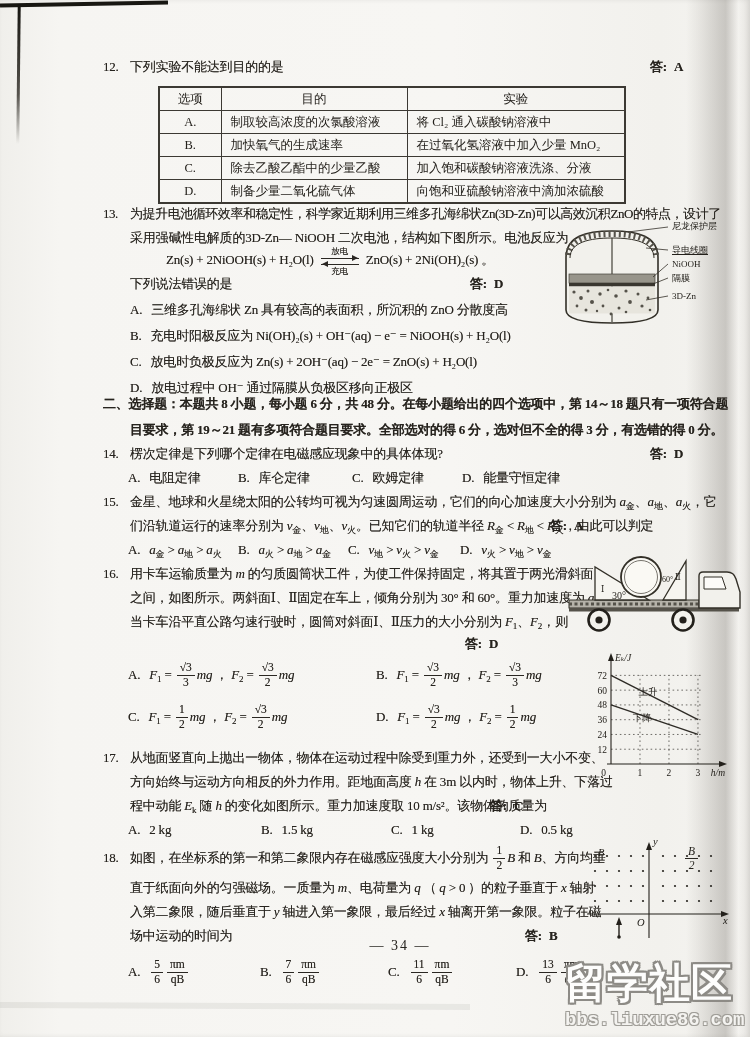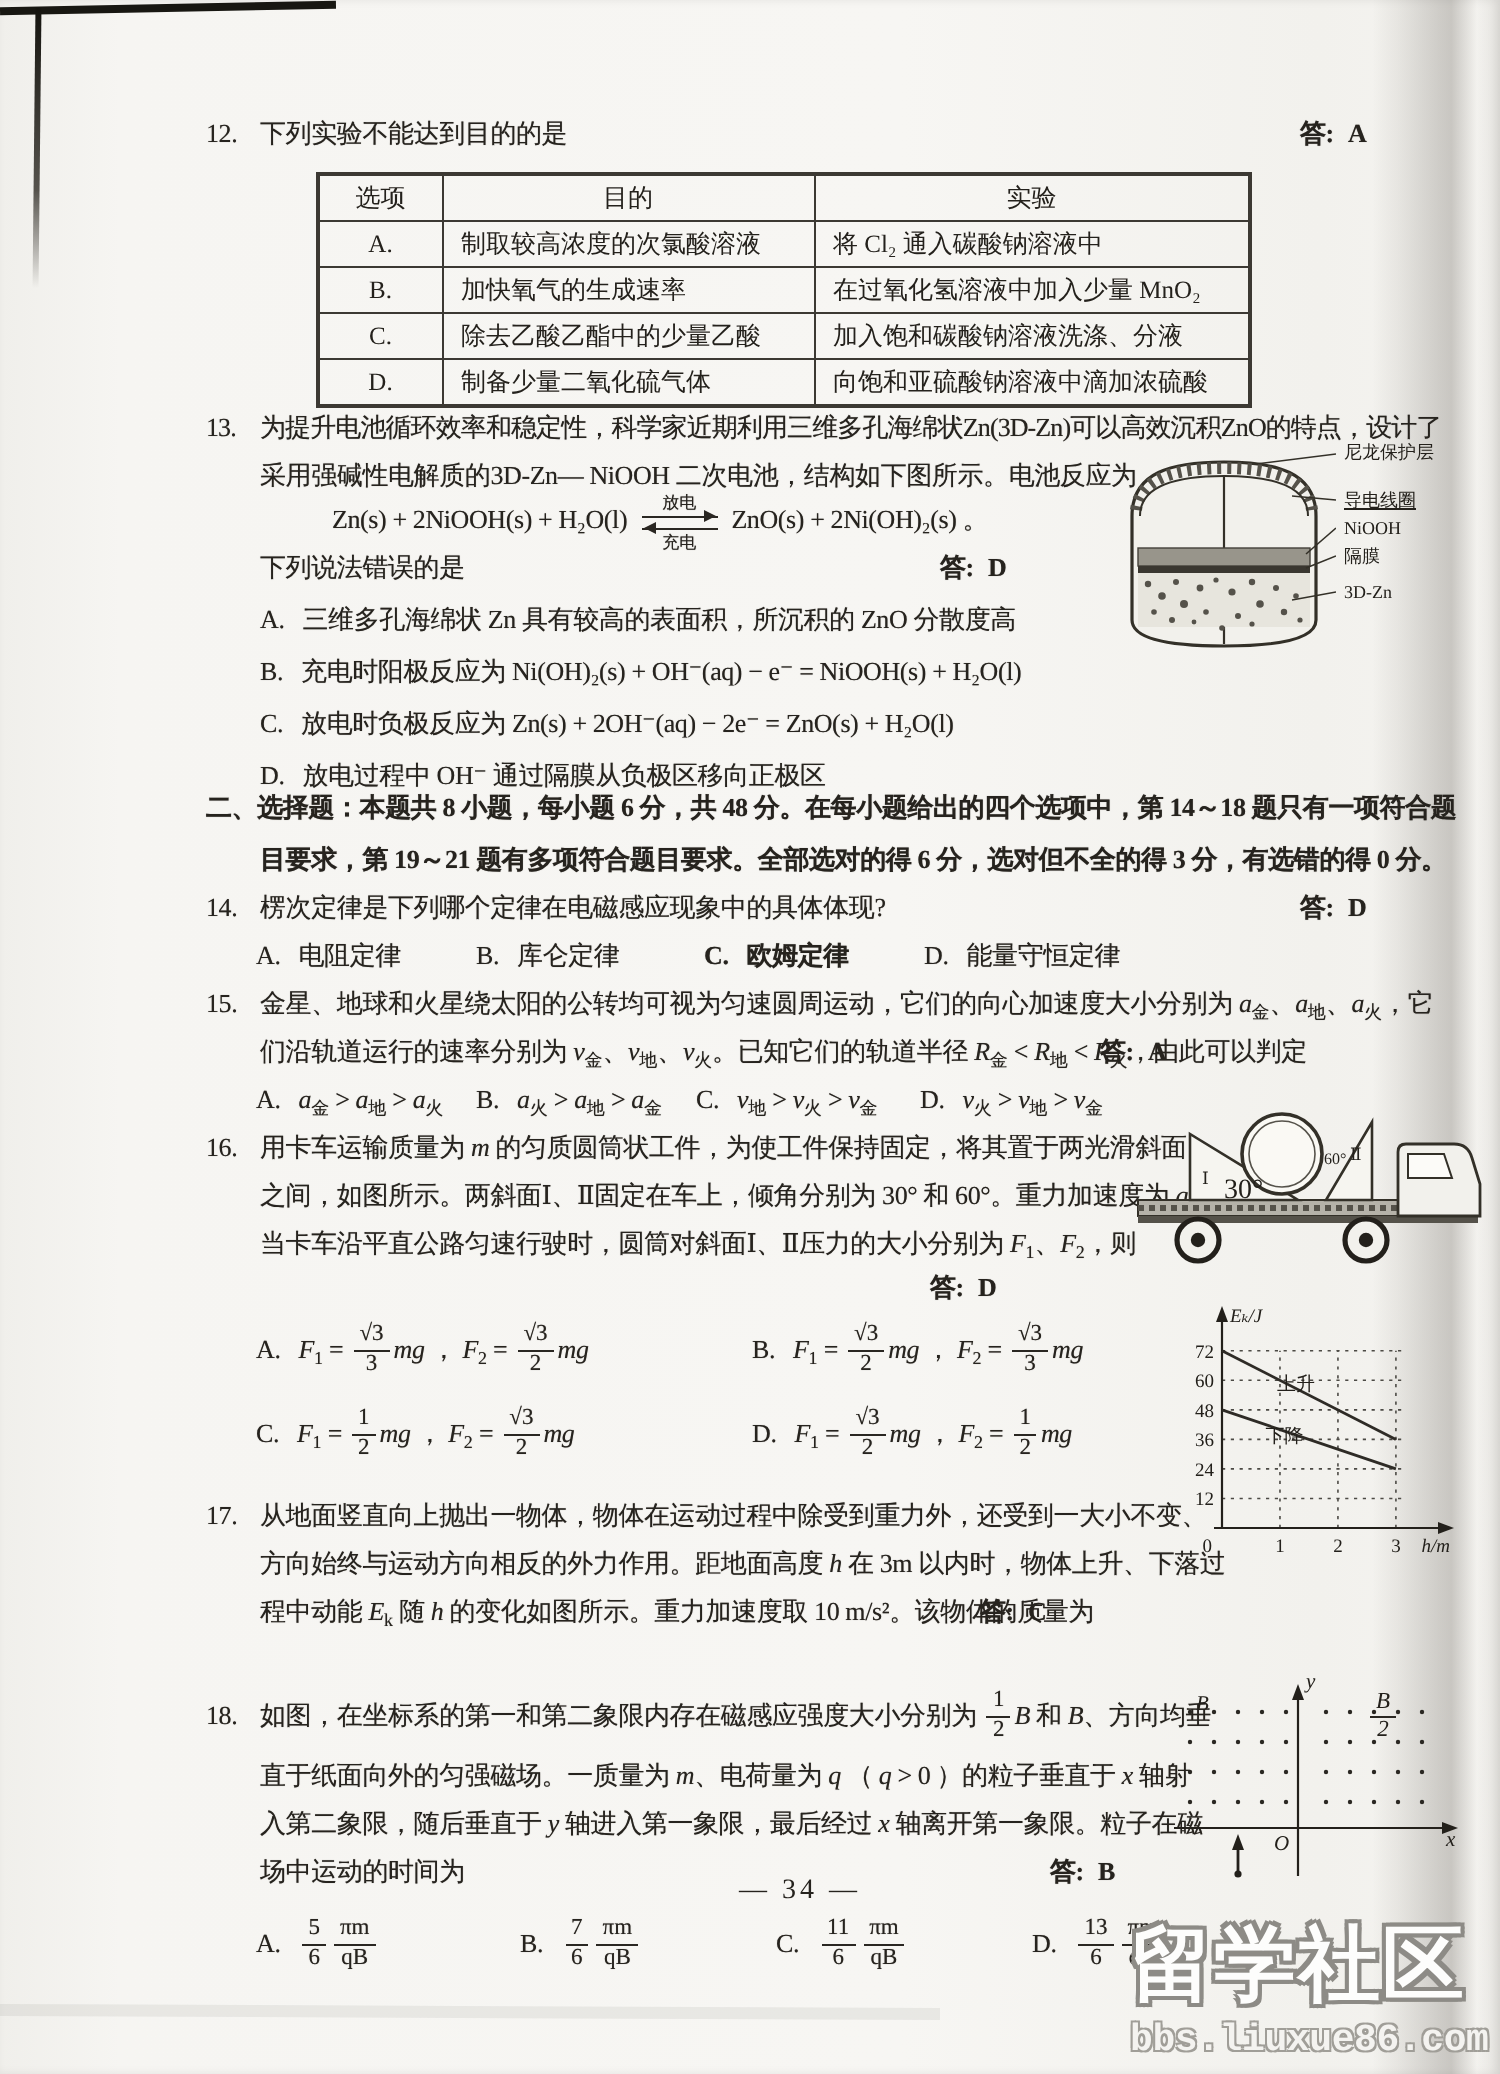--- a/index.html
+++ b/index.html
@@ -182,21 +182,21 @@
   <div class="ln bold" style="left:103px;top:392px;">二、选择题：本题共 8 小题，每小题 6 分，共 48 分。在每小题给出的四个选项中，第 14～18 题只有一项符合题</div>
   <div class="ln bold" style="left:130px;top:418px;">目要求，第 19～21 题有多项符合题目要求。全部选对的得 6 分，选对但不全的得 3 分，有选错的得 0 分。</div>
 
   <div class="ln" style="left:103px;top:442px;">
     <span class="num">14.</span><span>楞次定律是下列哪个定律在电磁感应现象中的具体体现?</span>
     <span class="ans" style="left:547px;"><span>答:</span><span class="ansv">D</span></span>
   </div>
   <div class="ln" style="left:128px;top:466px;width:560px;">
     <span class="opt" style="left:0;"><span class="olab">A.</span><span>电阻定律</span></span>
     <span class="opt" style="left:110px;"><span class="olab">B.</span><span>库仑定律</span></span>
-    <span class="opt" style="left:224px;font-weight:bold;"><span class="olab">C.</span><span>欧姆定律</span></span>
+    <span class="opt" style="left:224px;"><span class="olab">C.</span><span>欧姆定律</span></span>
     <span class="opt" style="left:334px;"><span class="olab">D.</span><span>能量守恒定律</span></span>
   </div>
 
   <div class="ln" style="left:103px;top:490px;">
     <span class="num">15.</span><span>金星、地球和火星绕太阳的公转均可视为匀速圆周运动，它们的向心加速度大小分别为 <i>a</i><sub>金</sub>、<i>a</i><sub>地</sub>、<i>a</i><sub>火</sub>，它</span>
   </div>
   <div class="ln" style="left:130px;top:514px;">
     <span>们沿轨道运行的速率分别为 <i>v</i><sub>金</sub>、<i>v</i><sub>地</sub>、<i>v</i><sub>火</sub>。已知它们的轨道半径 <i>R</i><sub>金</sub> &lt; <i>R</i><sub>地</sub> &lt; <i>R</i><sub>火</sub>，由此可以判定</span>
     <span class="ans" style="left:420px;"><span>答:</span><span class="ansv">A</span></span>
   </div>
@@ -258,21 +258,21 @@
       <circle cx="34" cy="74" r="10.5" fill="#f2f1ec" stroke="#23201b" stroke-width="2.6"></circle>
       <circle cx="34" cy="74" r="3.6" fill="#23201b"></circle>
       <circle cx="118" cy="74" r="10.5" fill="#f2f1ec" stroke="#23201b" stroke-width="2.6"></circle>
       <circle cx="118" cy="74" r="3.6" fill="#23201b"></circle>
       <polygon points="30,54 84,54 30,21" fill="#f6f5f0" stroke="#333028" stroke-width="1.3"></polygon>
       <polygon points="121,54 121,15 98,54" fill="#f6f5f0" stroke="#333028" stroke-width="1.3"></polygon>
       <circle cx="76" cy="31" r="20" fill="#faf9f4" stroke="#333028" stroke-width="1.8"></circle>
       <circle cx="76" cy="31" r="16.5" fill="none" stroke="#55524a" stroke-width=".8"></circle>
     </svg>
     <span class="dlabel" style="left:36px;top:38px;font-size:8.5px;">Ⅰ</span>
-    <span class="dlabel" style="left:47px;top:45px;font-size:14px;">30°</span>
+    <span class="dlabel" style="left:47px;top:45px;font-size:10px;">30°</span>
     <span class="dlabel" style="left:110px;top:26px;font-size:8.5px;">Ⅱ</span>
     <span class="dlabel" style="left:97px;top:29px;font-size:8px;">60°</span>
   </div>
 
   <div class="diag" style="left:581px;top:650px;width:160px;height:138px;">
     <svg id="ek-svg" width="156" height="134" viewBox="0 0 156 134">
         <line x1="30" y1="99.23076923076923" x2="121.30434782608695" y2="99.23076923076923" class="grid"></line>
         <line x1="30" y1="84.46153846153845" x2="121.30434782608695" y2="84.46153846153845" class="grid"></line>
         <line x1="30" y1="69.6923076923077" x2="121.30434782608695" y2="69.6923076923077" class="grid"></line>
         <line x1="30" y1="54.92307692307692" x2="121.30434782608695" y2="54.92307692307692" class="grid"></line>
@@ -304,20 +304,26 @@
       </svg>
   </div>
 
   <div class="ln" style="left:103px;top:746px;">
     <span class="num">17.</span><span>从地面竖直向上抛出一物体，物体在运动过程中除受到重力外，还受到一大小不变、</span>
   </div>
   <div class="ln" style="left:130px;top:770px;">方向始终与运动方向相反的外力作用。距地面高度 <i>h</i> 在 3m 以内时，物体上升、下落过</div>
   <div class="ln" style="left:130px;top:794px;">
     <span>程中动能 <i>E</i><sub>k</sub> 随 <i>h</i> 的变化如图所示。重力加速度取 10 m/s²。该物体的质量为</span>
     <span class="ans" style="left:360px;"><span>答:</span><span class="ansv">C</span></span>
+  </div>
+  <div class="ln" style="left:128px;top:818px;width:560px;">
+    <span class="opt" style="left:0;"><span class="olab">A.</span><span>2 kg</span></span>
+    <span class="opt" style="left:133px;"><span class="olab">B.</span><span>1.5 kg</span></span>
+    <span class="opt" style="left:263px;"><span class="olab">C.</span><span>1 kg</span></span>
+    <span class="opt" style="left:392px;"><span class="olab">D.</span><span>0.5 kg</span></span>
   </div>
 
   <div class="ln lnf" style="left:103px;top:842px;">
     <span class="num">18.</span><span>如图，在坐标系的第一和第二象限内存在磁感应强度大小分别为 <span class="frac">
           <span class="fn">1</span>
           <span class="fd">2</span>
         </span><i>B</i> 和 <i>B</i>、方向均垂</span>
   </div>
   <div class="ln" style="left:130px;top:876px;">直于纸面向外的匀强磁场。一质量为 <i>m</i>、电荷量为 <i>q</i> （ <i>q</i> &gt; 0 ）的粒子垂直于 <i>x</i> 轴射</div>
   <div class="ln" style="left:130px;top:900px;">入第二象限，随后垂直于 <i>y</i> 轴进入第一象限，最后经过 <i>x</i> 轴离开第一象限。粒子在磁</div>

